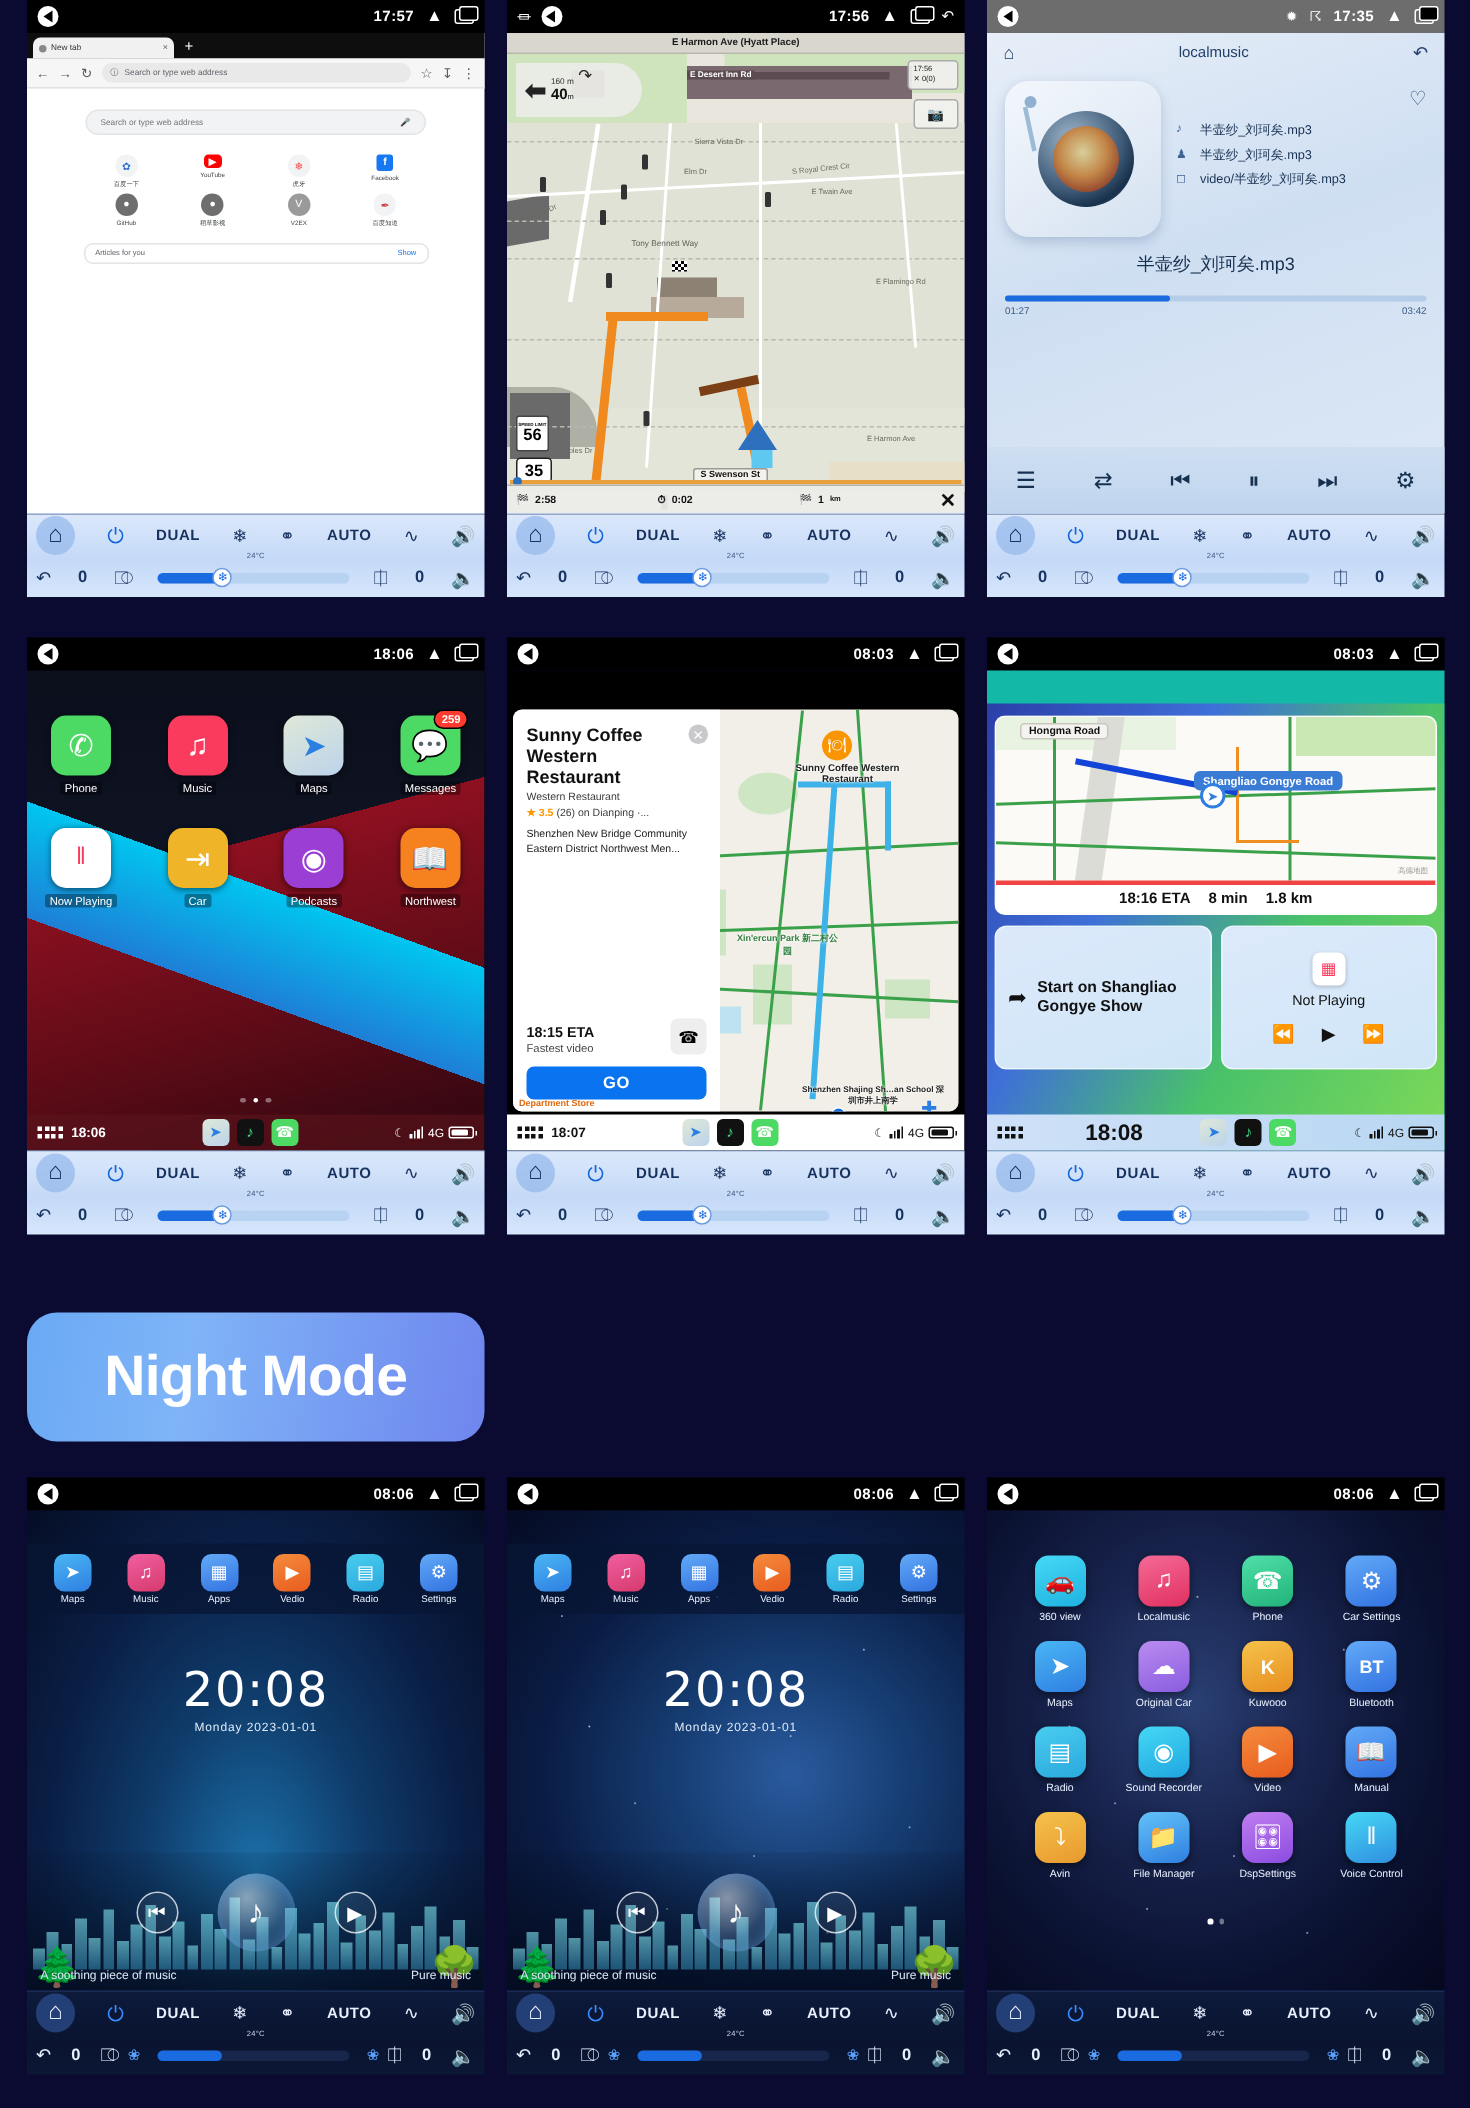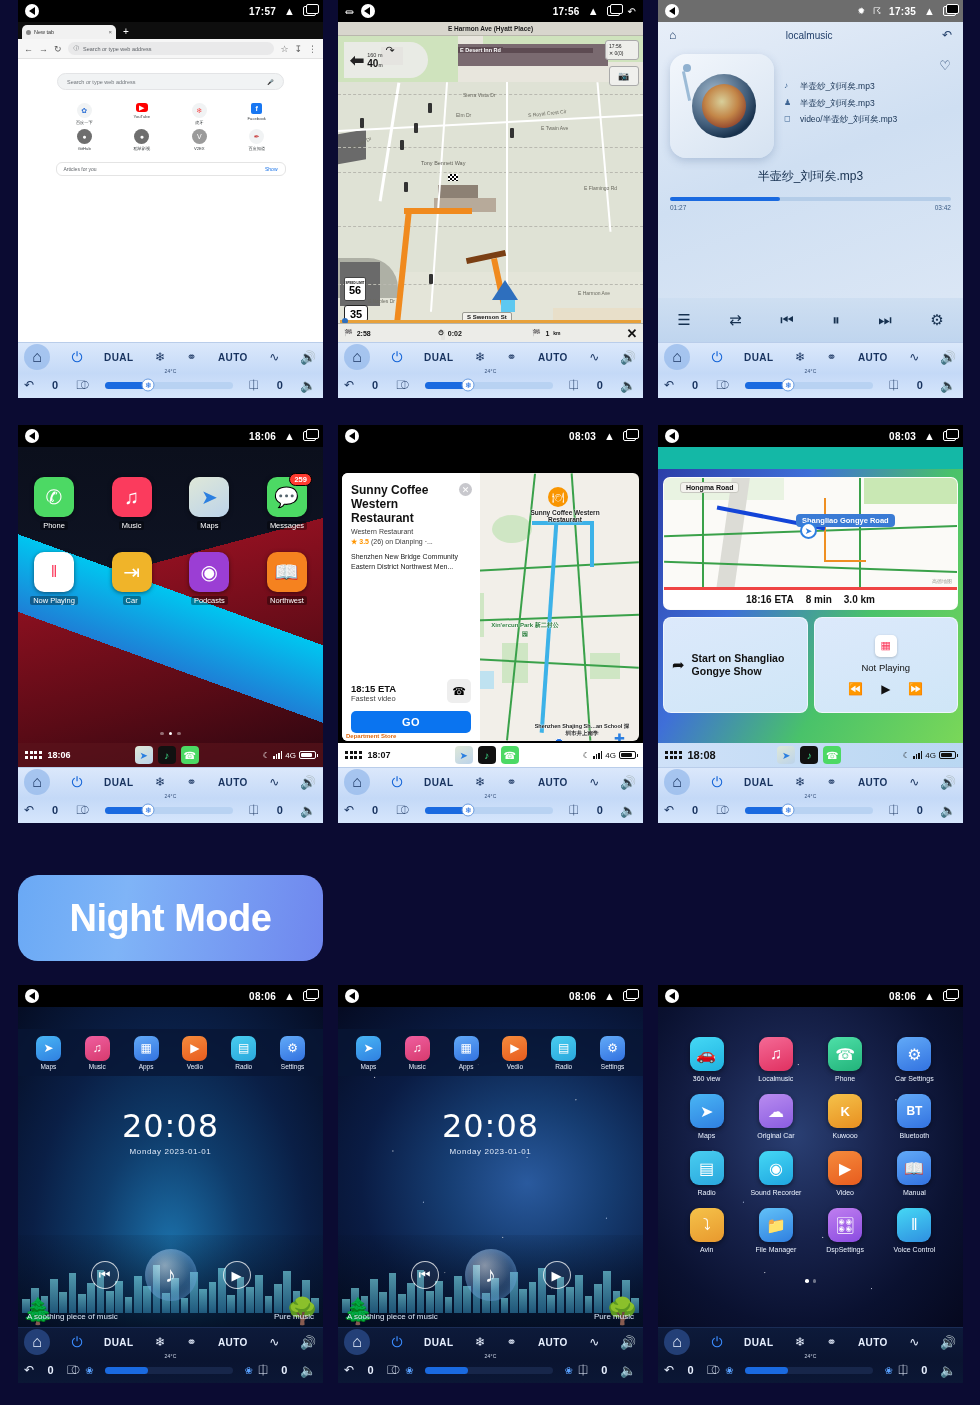--- a/index.html
+++ b/index.html
@@ -304,21 +304,21 @@
   .sp-card { flex:1; background:linear-gradient(160deg,#dce9fb,#cfe6f7); border-radius:8px; border:1px solid rgba(255,255,255,.6); position:relative; }
   .sp-turn { display:flex; align-items:center; height:100%; padding:0 8px; gap:7px; }
   .sp-turnic { font-size:15px; color:#111; }
   .sp-turntxt { font-size:10.5px; font-weight:bold; color:#111; line-height:1.25; }
   .sp-np { display:flex; flex-direction:column; align-items:center; justify-content:center; height:100%; gap:5px; }
   .sp-npic { width:22px;height:22px;border-radius:5px;background:#fff;display:flex;align-items:center;justify-content:center;font-size:11px;color:#fb3b5d;box-shadow:0 1px 3px rgba(0,0,0,.2);}
   .sp-nptxt { font-size:9.5px; font-weight:normal; color:#111; }
   .sp-npctrl { display:flex; gap:18px; font-size:12px; color:#111; margin-top:4px;}
   .sp-dock { position:absolute; left:0;right:0;bottom:0;height:24px;
     background:linear-gradient(90deg,#cfe1f8,#b9d7f2); display:flex;align-items:center;padding:0 7px;gap:6px;}
-  .sp-dock .dtime{font-size:11px;color:#111;font-weight:bold;}
+  .sp-dock .dtime{font-size:15px;color:#111;font-weight:bold;margin-left:36px;}
   .sp-dock .dright{display:flex;align-items:center;gap:3px;color:#111;font-size:8px;}
   .sp-dock .batt{border-color:#111;} .sp-dock .batt:before{background:#111;} .sp-dock .batt:after{background:#111;}
   .sp-dock .bars i{background:#111;}
 
   
   .nmbanner {
     position:absolute; left:18px; top:875px; width:305px; height:86px;
     border-radius:20px; background:linear-gradient(100deg,#6aa9f5 0%,#7fb4f7 35%,#6f86ee 100%);
     display:flex; align-items:center; justify-content:center;
     color:#fff; font-size:38px; font-weight:bold; letter-spacing:-.5px;
@@ -965,21 +965,21 @@
       <div style="position:absolute;left:160px;top:20px;width:2px;height:64px;background:#ef8f22;"></div>
       <div style="position:absolute;left:160px;top:82px;width:42px;height:2px;background:#ef8f22;"></div>
       <div style="position:absolute;left:52px;top:38px;width:110px;height:4px;background:#1344d8;transform:rotate(11deg);"></div>
       <div class="sp-roadlbl" style="left:132px;top:36px;">Shangliao Gongye Road</div>
       <div class="sp-puck" style="left:136px;top:44px;">➤</div>
       <div style="position:absolute;left:16px;top:4px;background:#f4f3ef;border:1px solid #c7c7c0;border-radius:3px;font-size:7px;font-weight:bold;color:#111;padding:1px 5px;">Hongma Road</div>
       <div style="position:absolute;right:5px;bottom:25px;font-size:5px;color:#9a9a93;">高德地图</div>
       <div class="sp-eta">
         <span>18:16 ETA</span>
         <span>8 min</span>
-        <span>3.0 km</span>
+        <span>1.8 km</span>
       </div>
     </div>
     <div class="sp-cards">
       <div class="sp-card">
         <div class="sp-turn">
           <span class="sp-turnic">➦</span>
           <span class="sp-turntxt">Start on Shangliao Gongye Show</span>
         </div>
       </div>
       <div class="sp-card">

